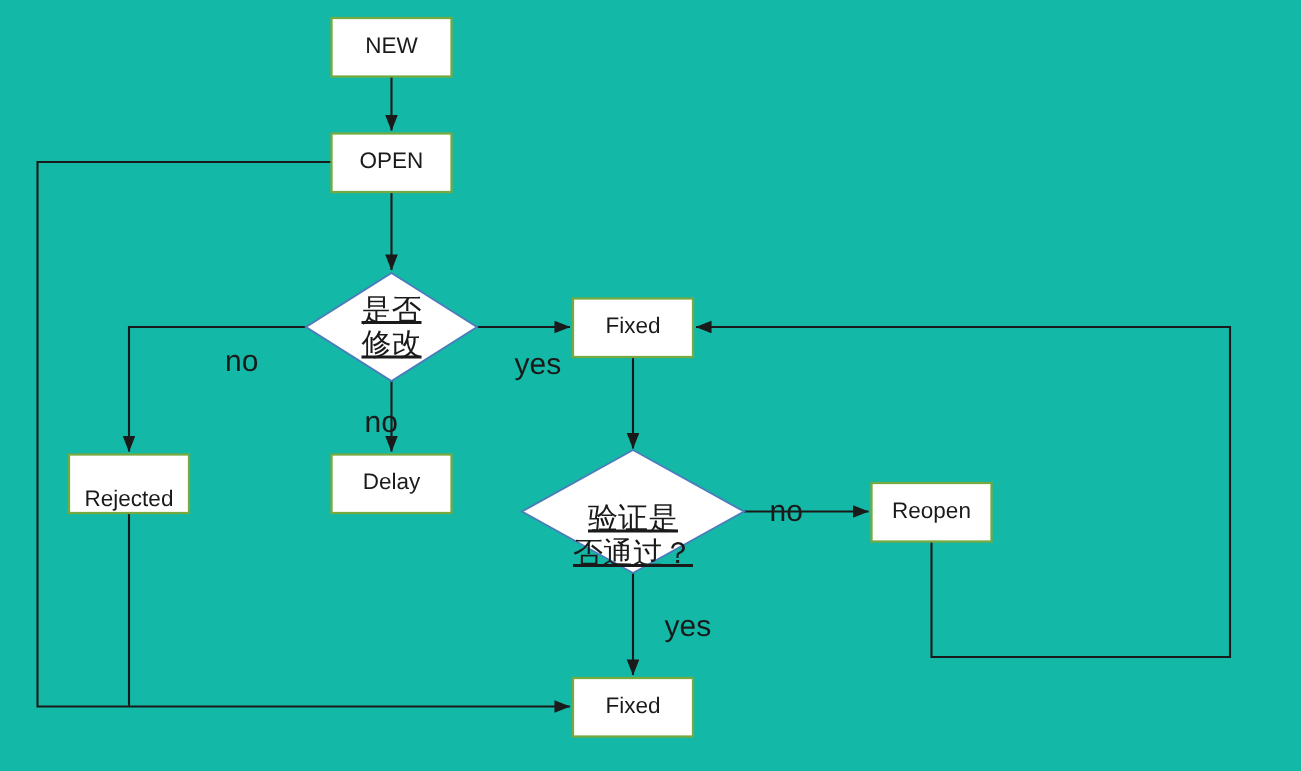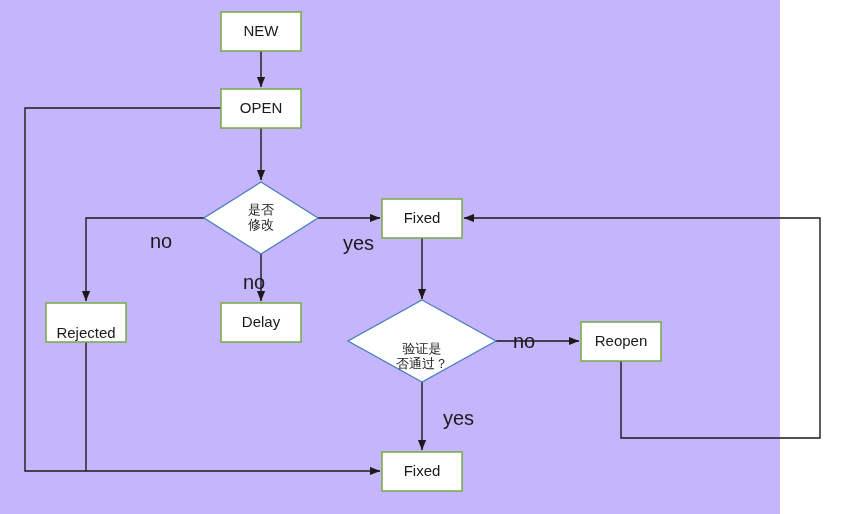--- a/index.html
+++ b/index.html
@@ -8,24 +8,23 @@
     background: #ffffff;
   }
   body {
     width: 867px;
     height: 514px;
     font-family: "Liberation Sans", "DejaVu Sans", sans-serif;
     overflow: hidden;
   }
   #flow-root {
     position: relative;
-    width: 740px;
+    width: 867px;
     height: 514px;
-    background: #c4b5fd;
-    padding-left: 40px;
+    background: #14b8a6;
   }
   #flow-svg {
     position: absolute;
     left: 0;
     top: 0;
     width: 867px;
     height: 514px;
   }
   .node-label {
     position: absolute;
@@ -34,22 +33,23 @@
     justify-content: center;
     text-align: center;
     color: #1a1a1a;
     font-size: 15px;
     line-height: 1.12;
     white-space: pre-line;
     pointer-events: none;
   }
   .node-label.cjk {
     font-family: "DejaVu Sans", "Liberation Sans", sans-serif;
-    font-size: 13px;
+    font-size: 20px;
     line-height: 1.15;
+    text-decoration: underline;
   }
   .edge-label {
     position: absolute;
     color: #1a1a1a;
     font-size: 20px;
     line-height: 1;
     white-space: nowrap;
     pointer-events: none;
   }
 </style>

